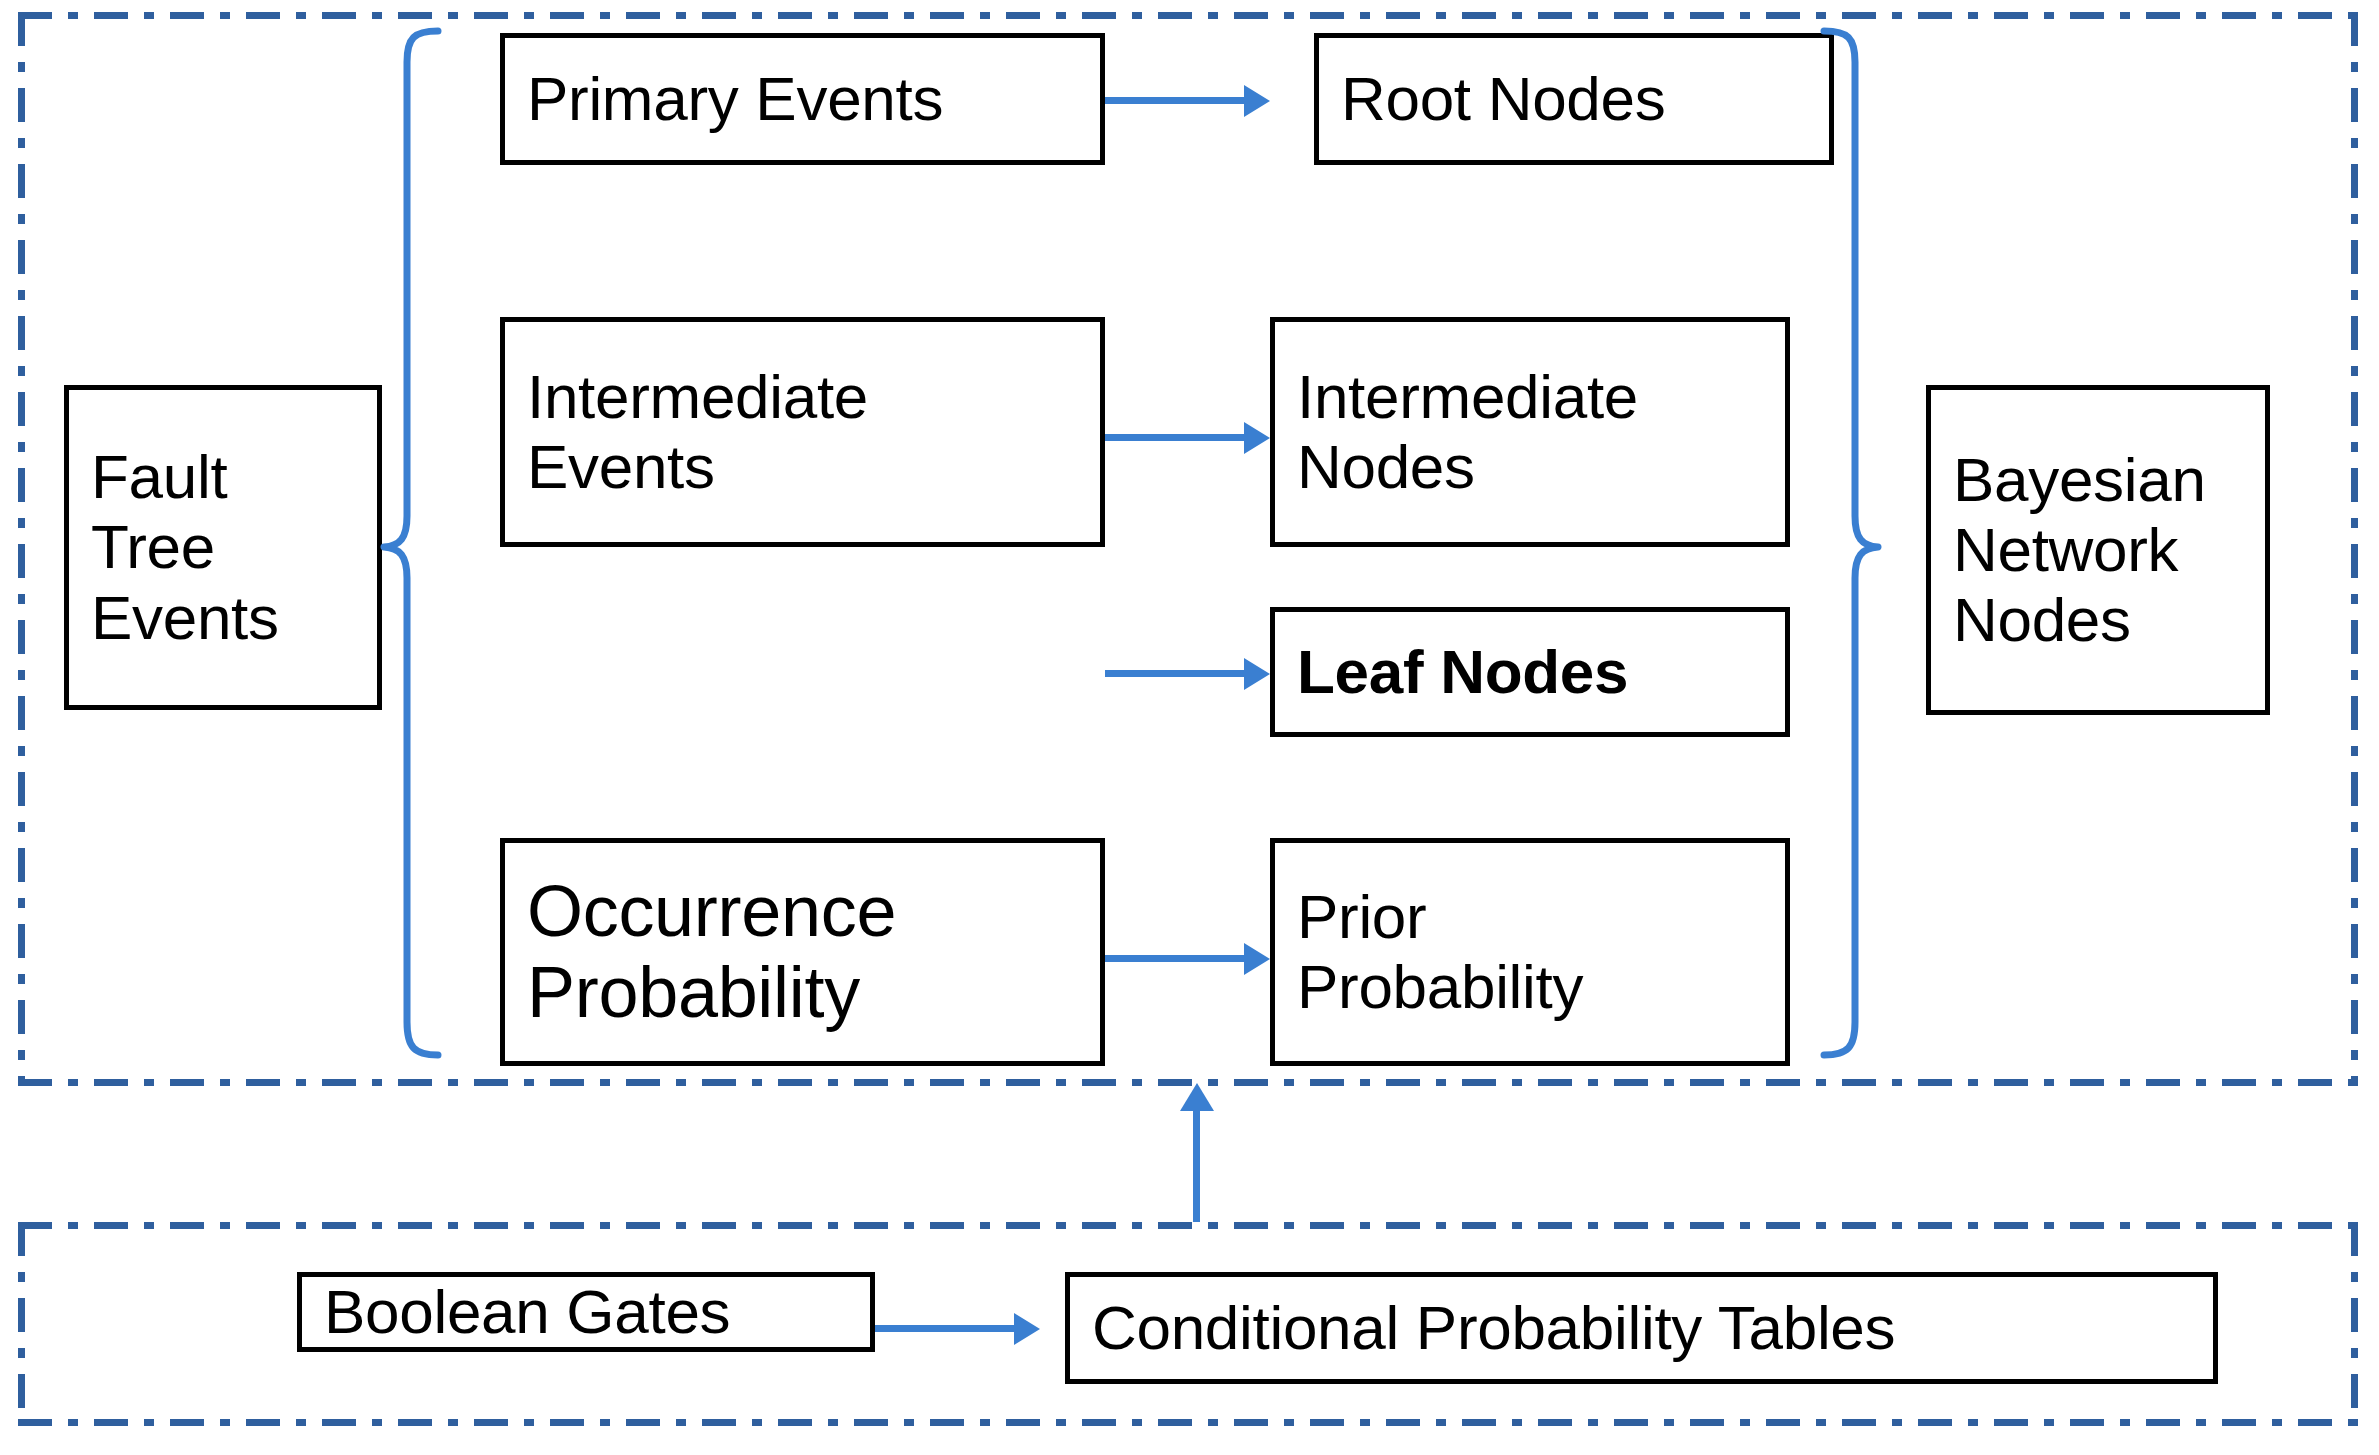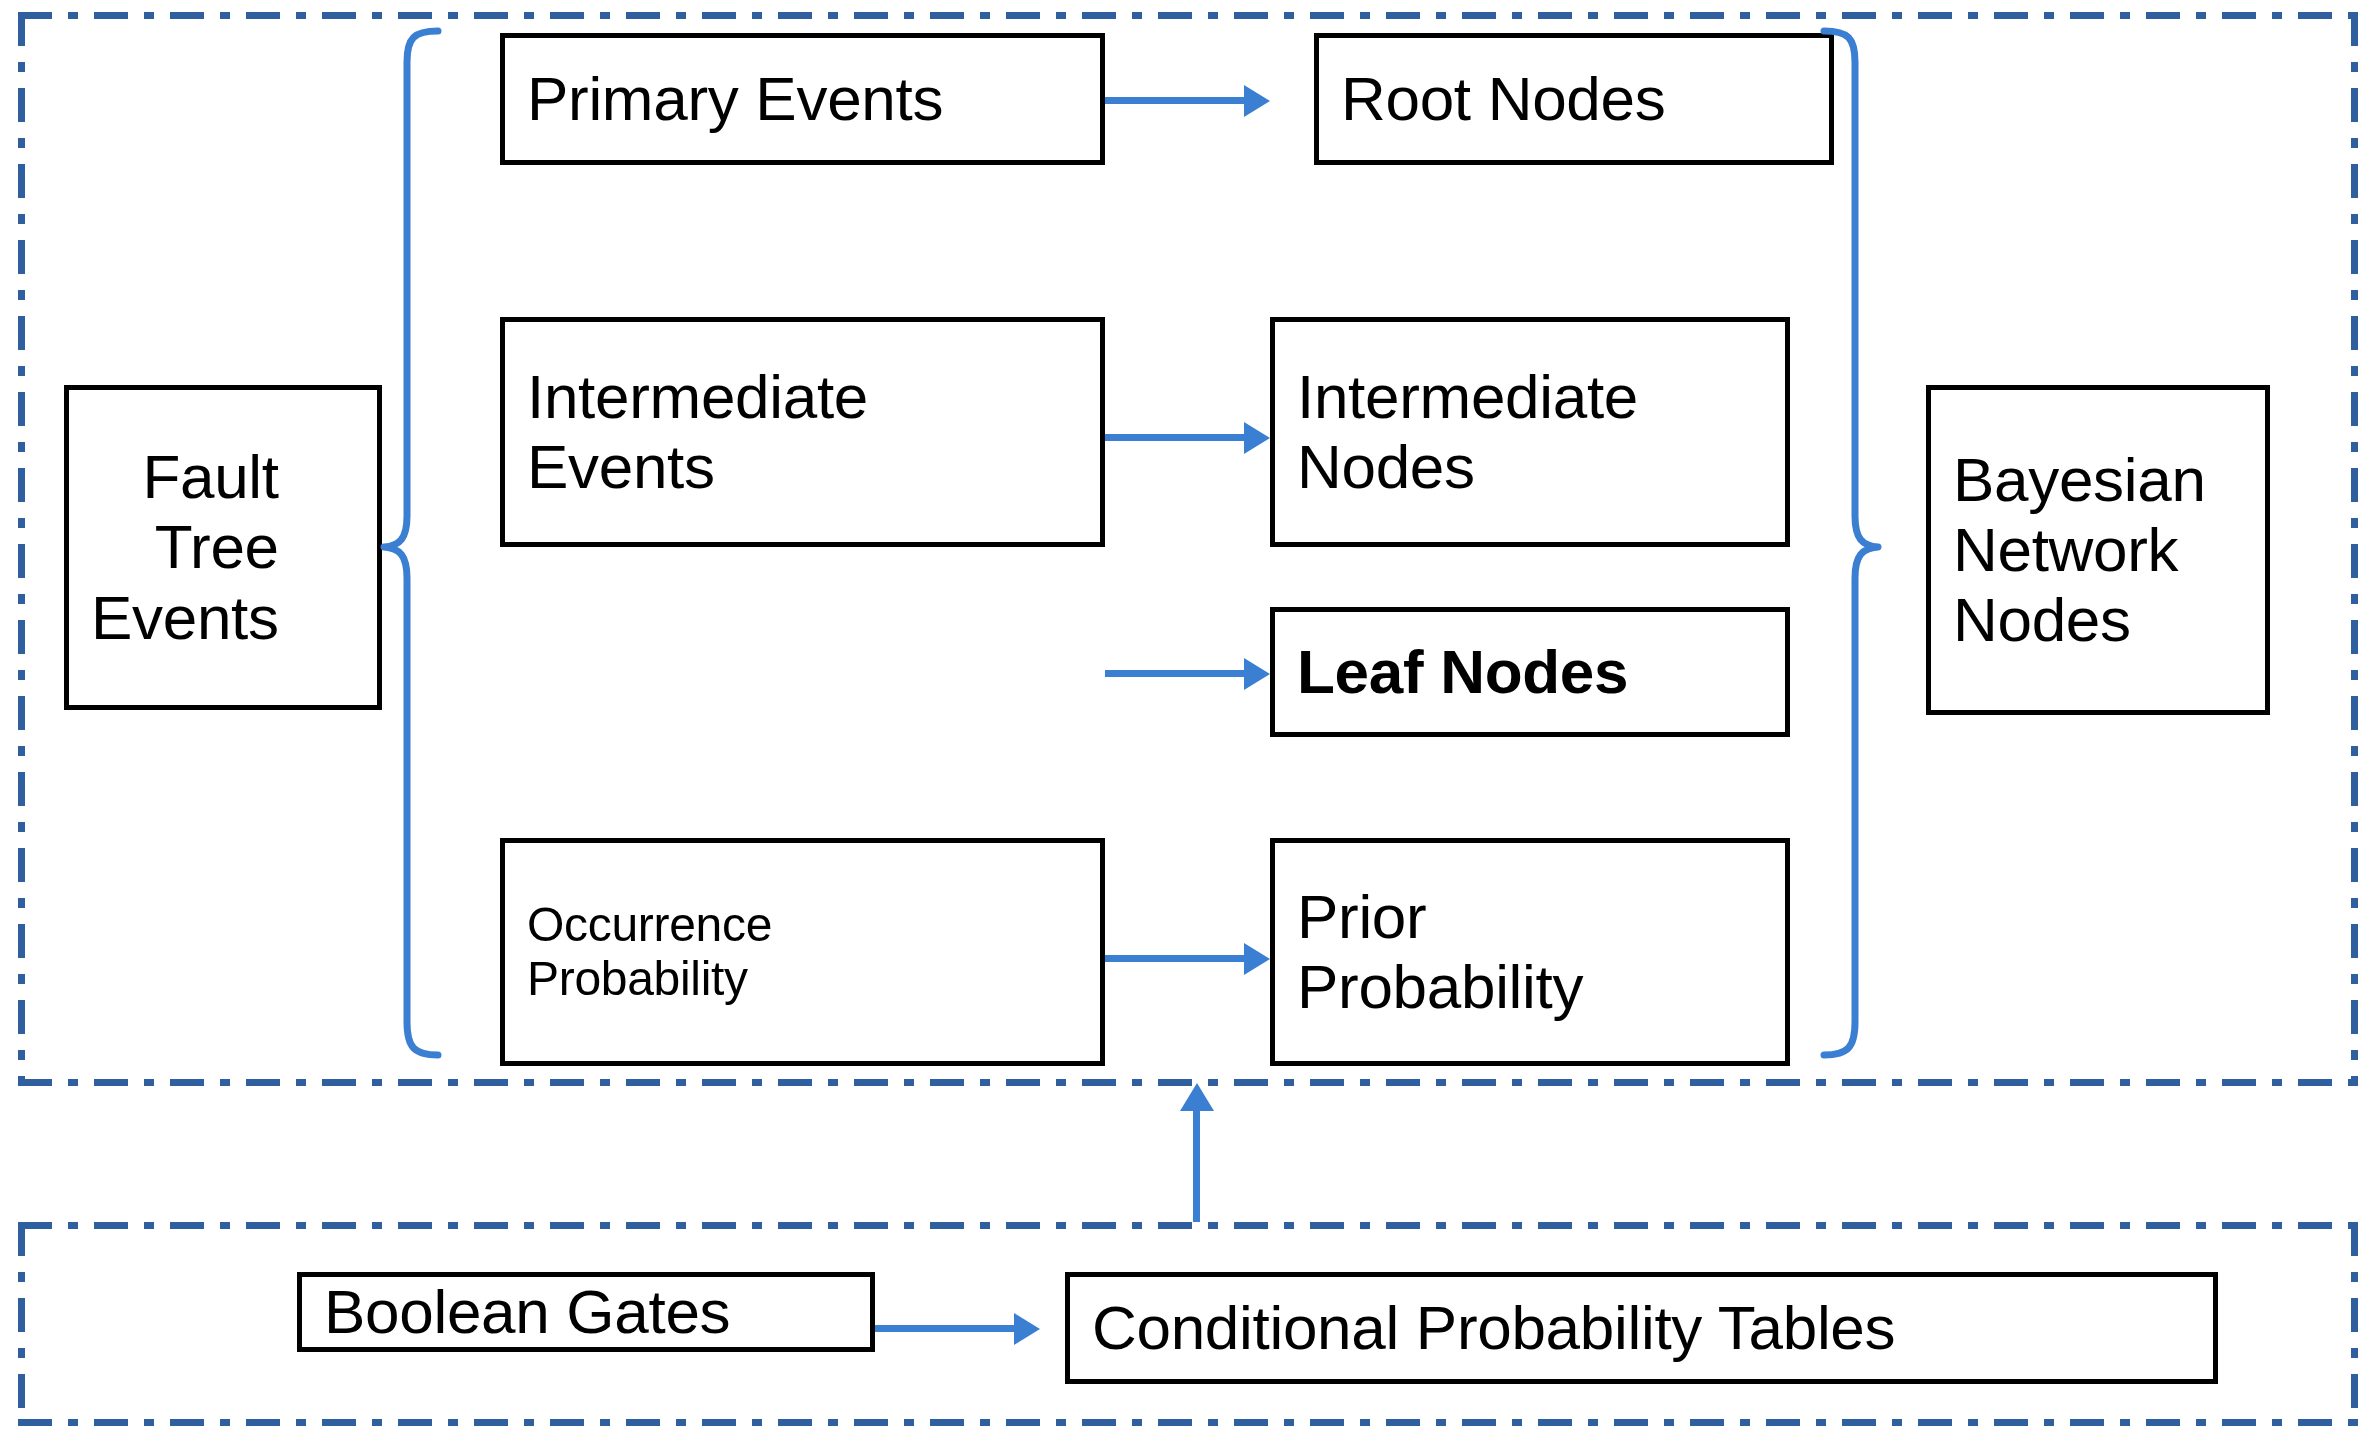--- a/index.html
+++ b/index.html
@@ -122,37 +122,37 @@
     <div class="edge v right"></div>
   </div>
 
   <div class="panel" style="left:18px; top:1222px; width:2340px; height:204px;">
     <div class="edge h top"></div>
     <div class="edge h bottom"></div>
     <div class="edge v left"></div>
     <div class="edge v right"></div>
   </div>
 
-  <div class="nodebox" style="left:64px; top:385px; width:318px; height:325px; font-size:62px;text-align:right;">Fault
+  <div class="nodebox" style="left:64px; top:385px; width:318px; height:325px; font-size:62px;">Fault
 Tree
 Events</div>
 
   <div class="brace" style="left:382px; top:26px; width:58px; height:1034px;">
     <svg width="58" height="1034" viewBox="0 0 58 1034" fill="none">
       <path d="M56 5 C32 5, 25 12, 25 36 L25 490 C25 512, 18 520, 2 521 C18 522, 25 530, 25 552 L25 996 C25 1021, 32 1029, 56 1029" stroke="#3a7fd1" stroke-width="7" fill="none" stroke-linecap="round" stroke-linejoin="round"></path>
     </svg>
   </div>
 
   <div class="nodebox" style="left:500px; top:33px; width:605px; height:132px; font-size:62px;">Primary Events</div>
 
   <div class="nodebox" style="left:500px; top:317px; width:605px; height:230px; font-size:62px;">Intermediate
 Events</div>
 
 
-  <div class="nodebox" style="left:500px; top:838px; width:605px; height:228px; font-size:48px;">Occurrence
+  <div class="nodebox" style="left:500px; top:838px; width:605px; height:228px; font-size:72px;">Occurrence
 Probability</div>
 
   <div class="arrow-h" style="left:1105px; top:97px; width:140px;">
     <span class="head"></span>
   </div>
 
   <div class="arrow-h" style="left:1105px; top:434px; width:140px;">
     <span class="head"></span>
   </div>
 

